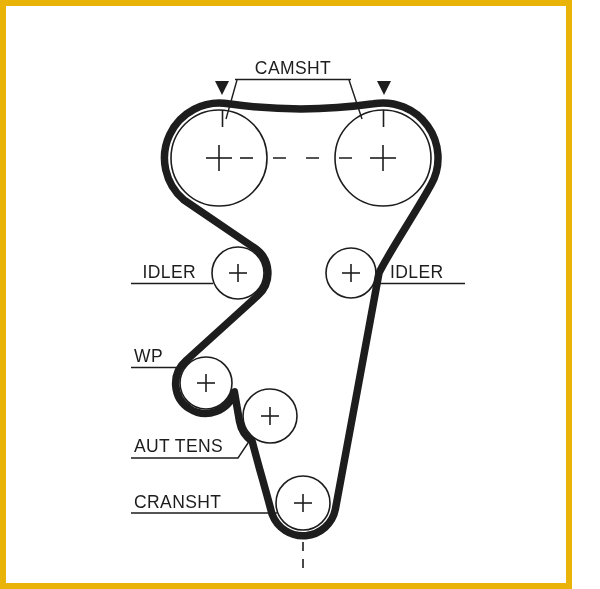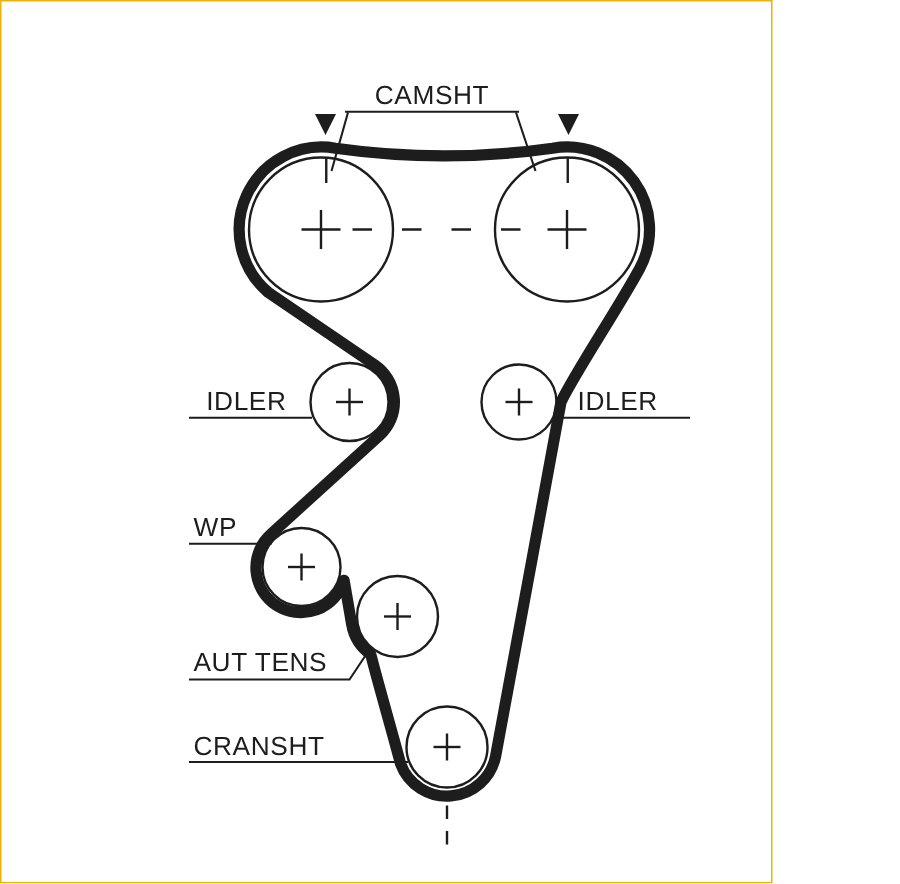--- a/index.html
+++ b/index.html
@@ -1,21 +1,21 @@
 <!DOCTYPE html>
 <html><head>
 <meta charset="utf-8">
 <style>
   html, body { margin: 0; padding: 0; background: #fff; }
   .stage {
-    width: 515px; height: 589px;
+    width: 572px; height: 589px;
     background: #ffffff;
     position: relative;
     box-sizing: border-box;
-    border: 1px solid #eab308;
+    border: 6px solid #eab308;
     font-family: "Liberation Sans", sans-serif;
   }
   svg { display: block; }
   .lbl {
     font-family: "Liberation Sans", sans-serif;
     font-size: 17.5px;
     letter-spacing: 0.4px;
     fill: #1d1d1d;
   }
   .thin   { stroke: #1d1d1d; stroke-width: 1.6; fill: none; }

